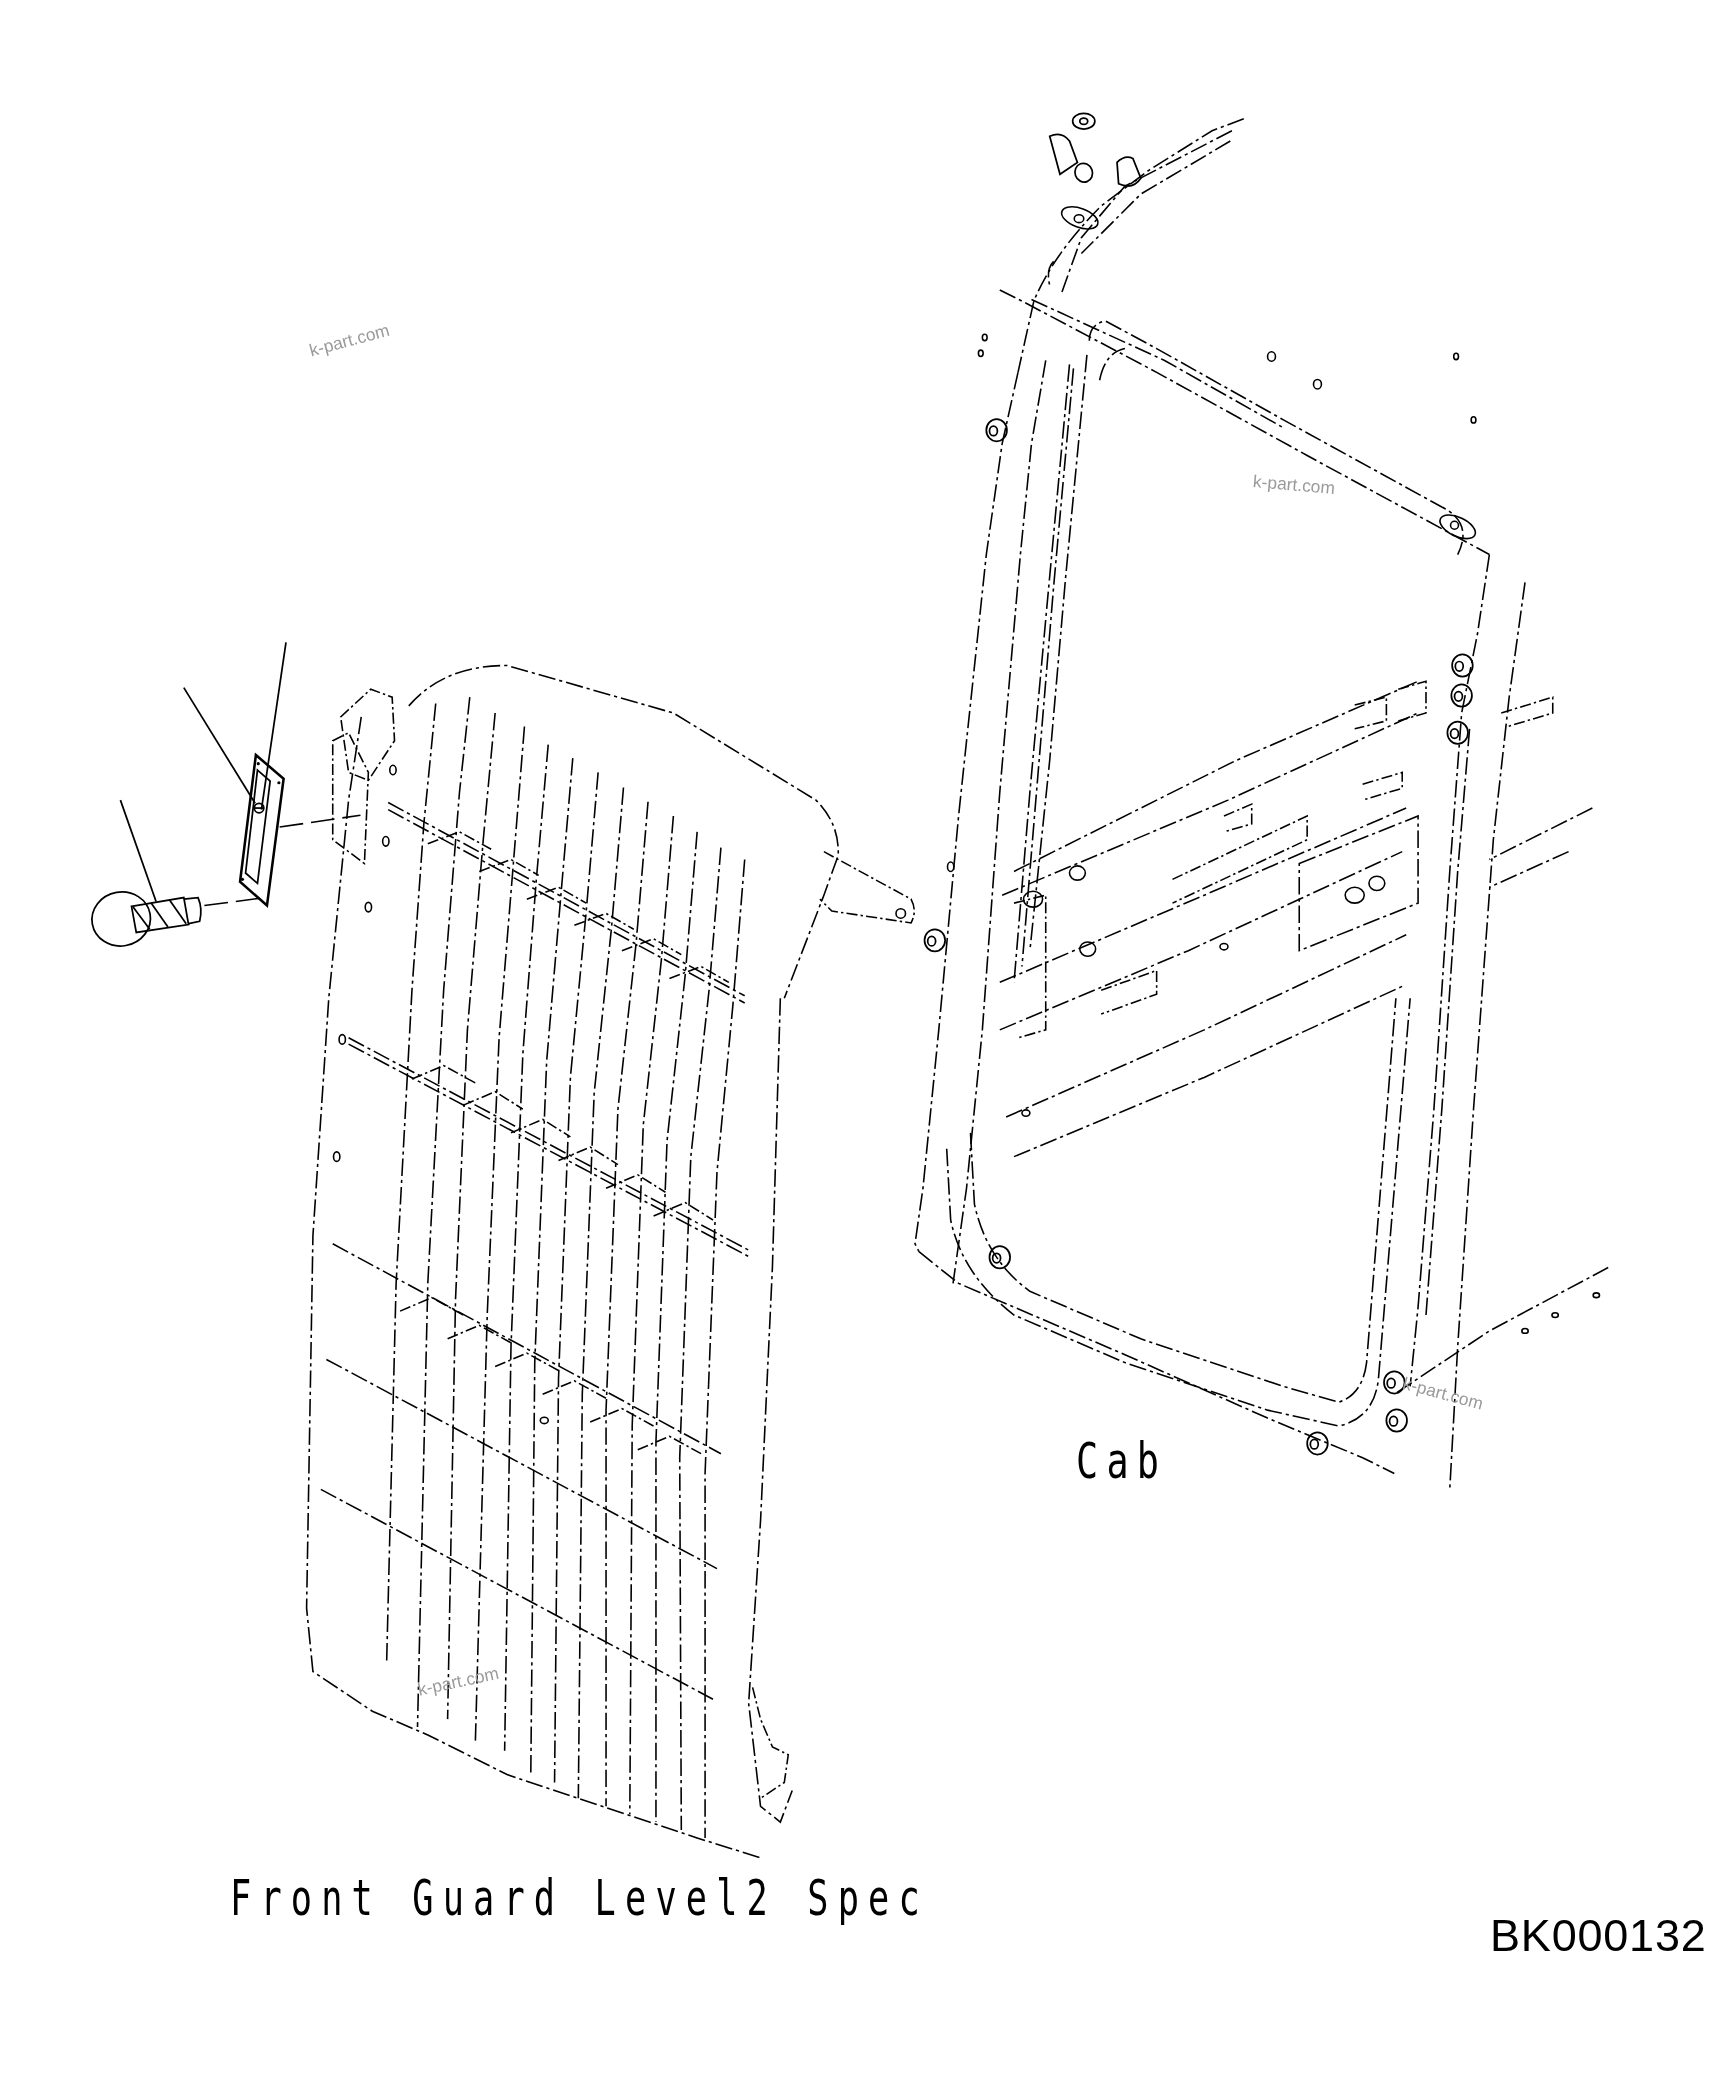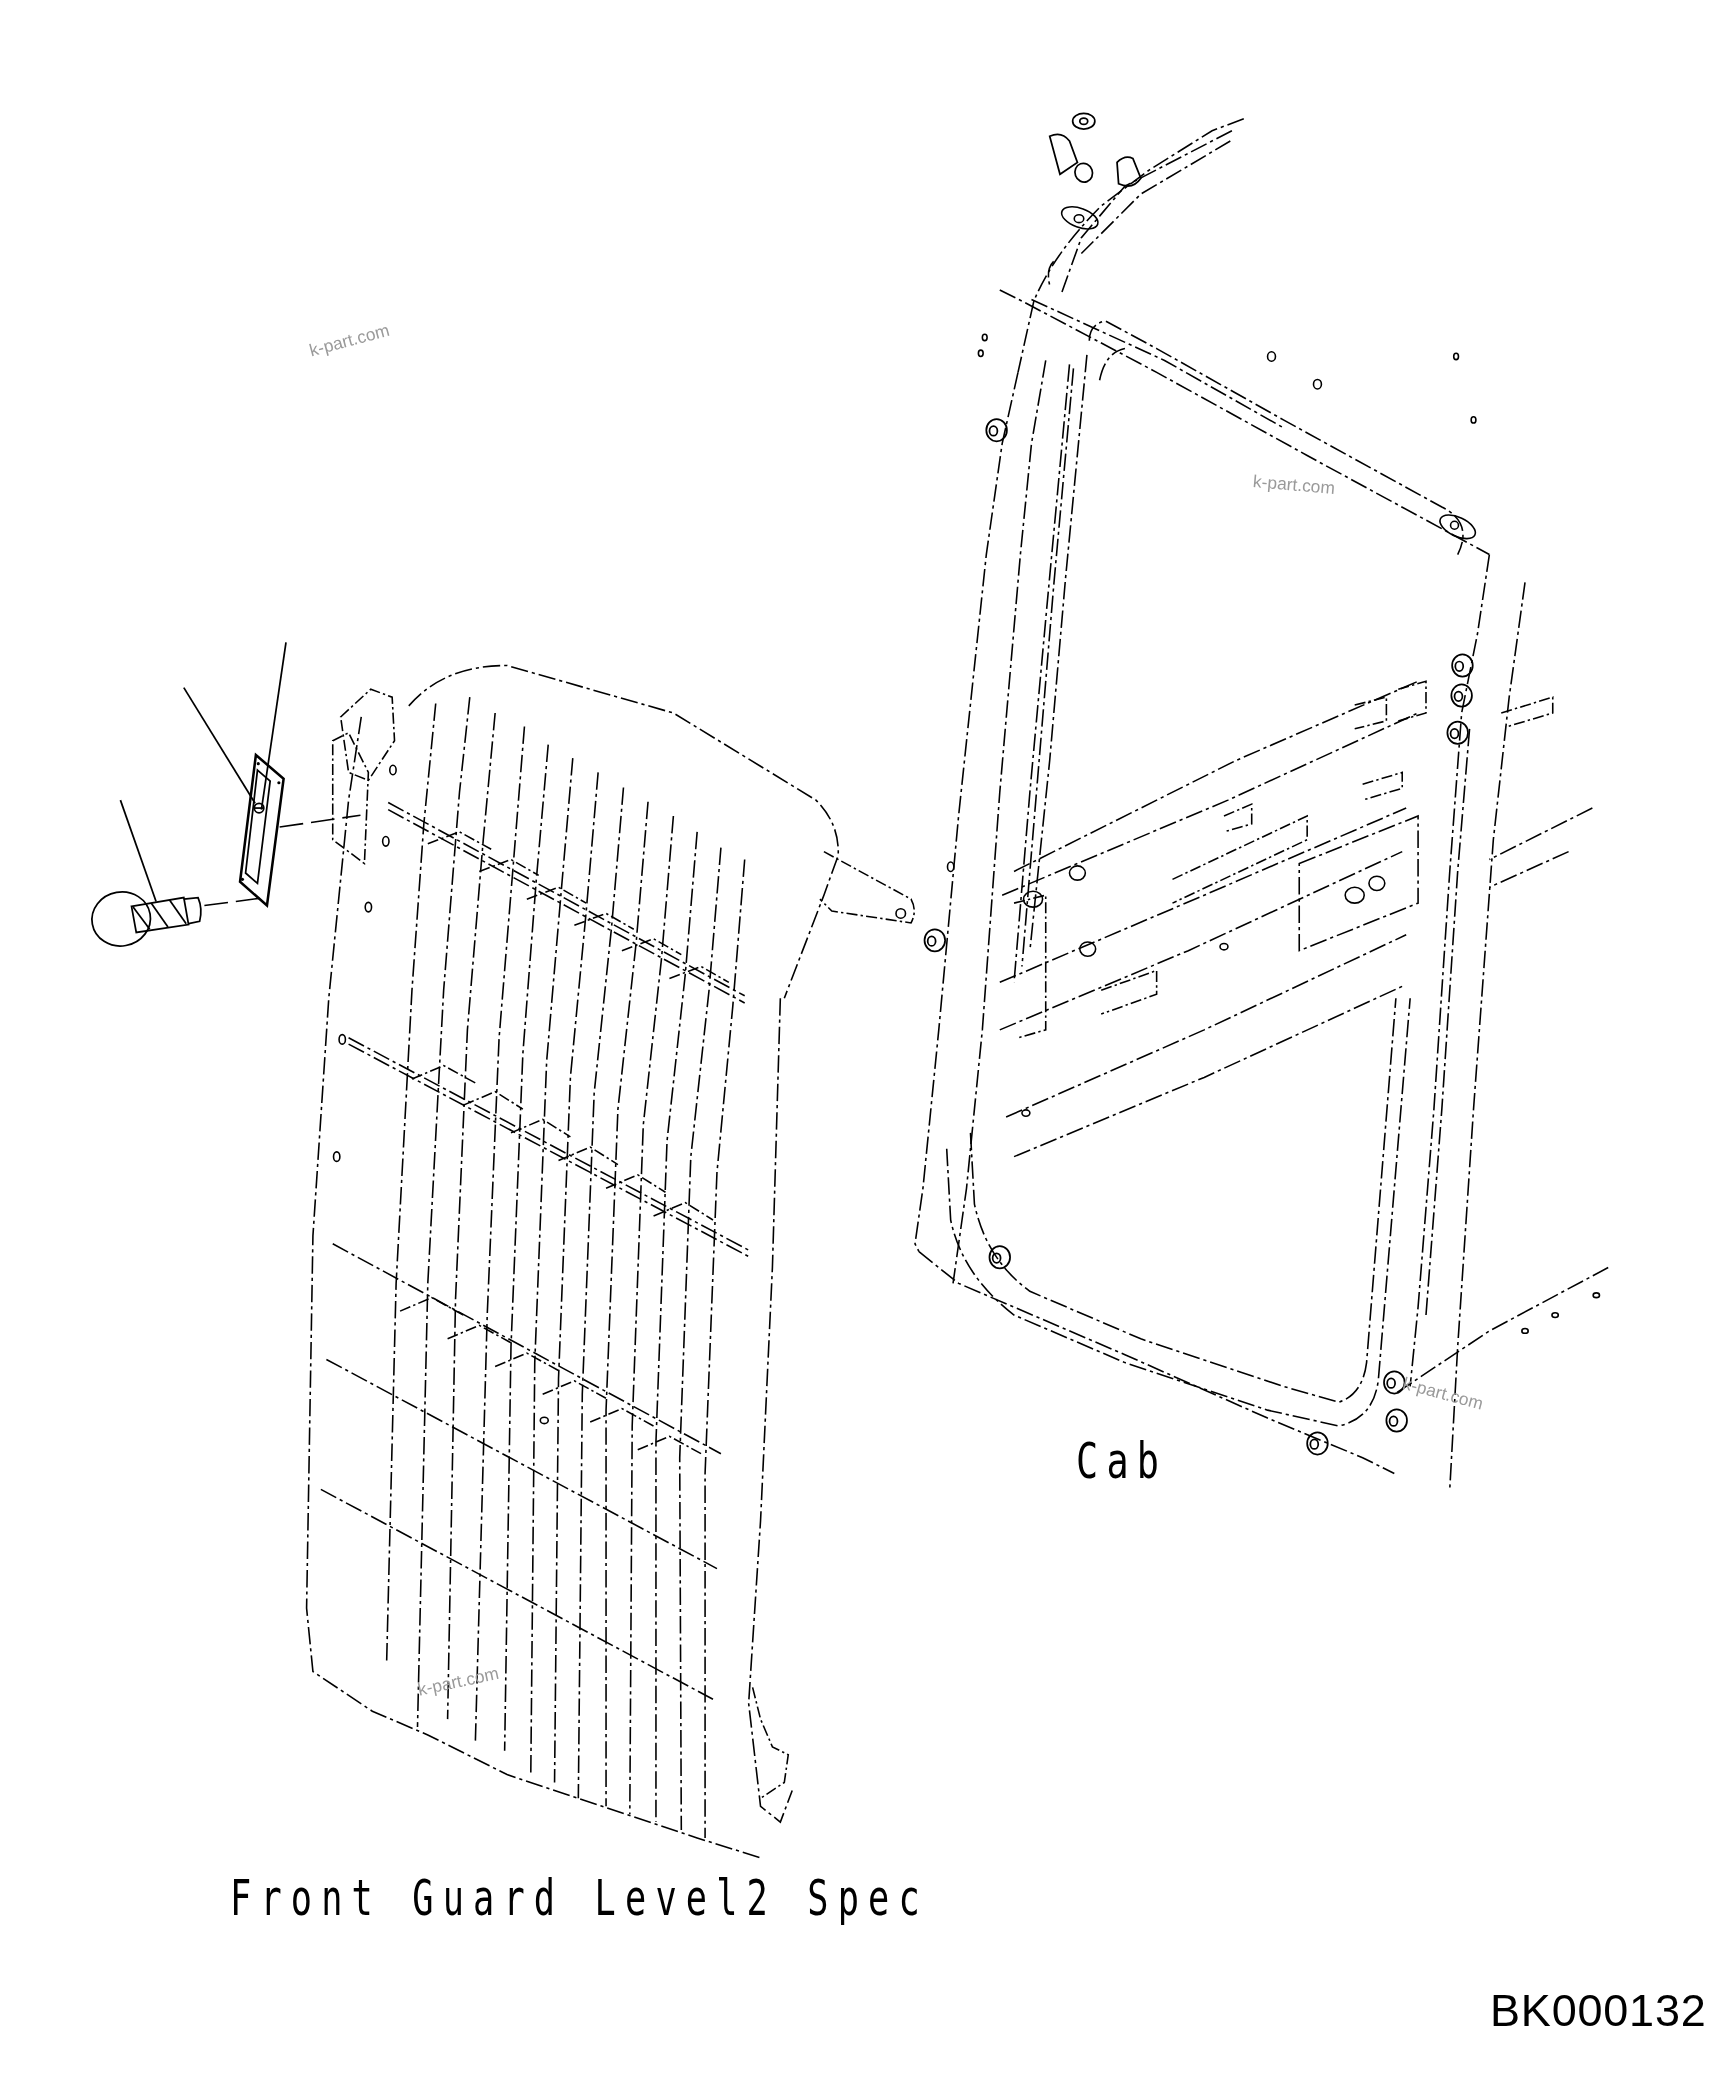--- a/index.html
+++ b/index.html
@@ -11,21 +11,21 @@
   .dash2 { fill:none; stroke:#000; stroke-width:2; stroke-dasharray:14 4 3 4; }
   .phantom { fill:none; stroke:#000; stroke-width:2; stroke-dasharray:30 10; }
   .hole { fill:none; stroke:#000; stroke-width:2; }
   .label-cad {
     position:absolute; font-family:"DejaVu Sans Mono", monospace; color:#000;
     transform-origin:left top; white-space:nowrap; font-weight:normal;
   }
   #guard-label { left:230px; top:1870px; font-size:49px; letter-spacing:12.7px; transform:scaleX(0.72); }
   #cab-label { left:1076px; top:1433px; font-size:49px; letter-spacing:11px; transform:scaleX(0.75); }
   #drawing-id {
-    position:absolute; left:1490px; top:1985px; font-family:"Liberation Sans", sans-serif;
+    position:absolute; left:1490px; top:1910px; font-family:"Liberation Sans", sans-serif;
     font-size:45px; color:#000; letter-spacing:0.8px;
   }
   .watermark {
     position:absolute; font-family:"Liberation Sans", sans-serif; font-size:17.4px; color:#9a9a9a;
     transform-origin:left top; white-space:nowrap;
   }
 </style>
 </head>
 <body>
 

